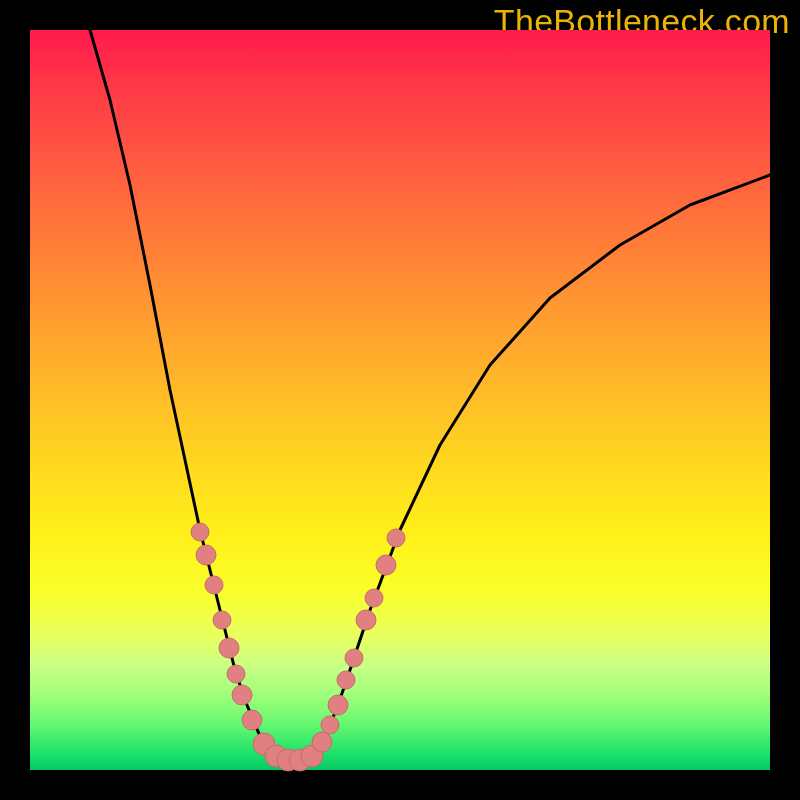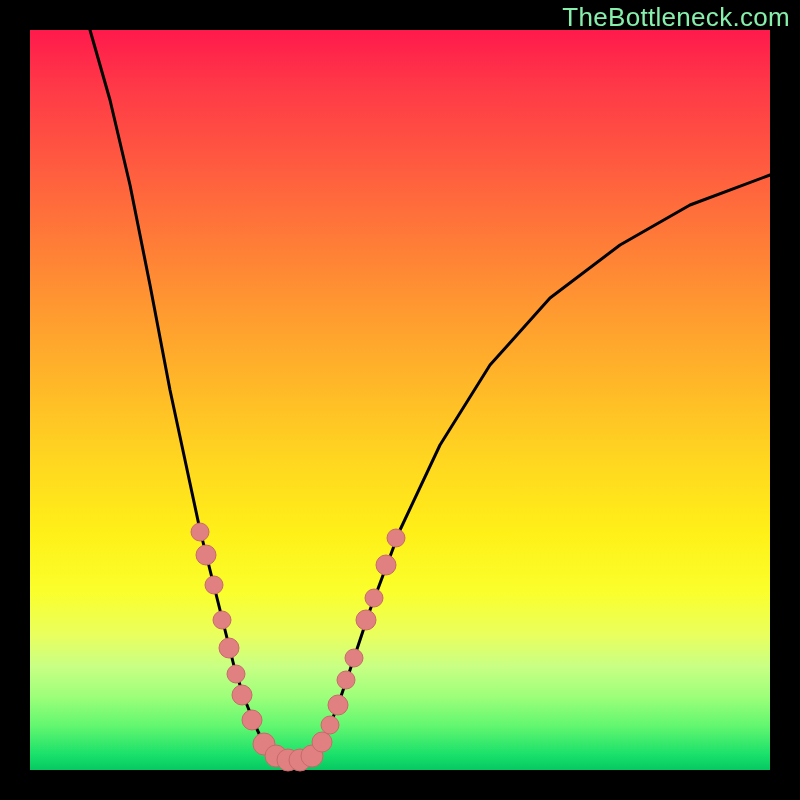--- a/index.html
+++ b/index.html
@@ -14,22 +14,22 @@
   .frame {
     position: relative;
     width: 800px;
     height: 800px;
     background: #000;
   }
   .brand {
     position: absolute;
     top: 2px;
     right: 10px;
-    color: #86efac;
-    font-size: 26px;
+    color: #eab308;
+    font-size: 34px;
     font-weight: 400;
     letter-spacing: 0.3px;
     user-select: none;
   }
   .plot {
     position: absolute;
     left: 30px;
     top: 30px;
     width: 740px;
     height: 740px;

